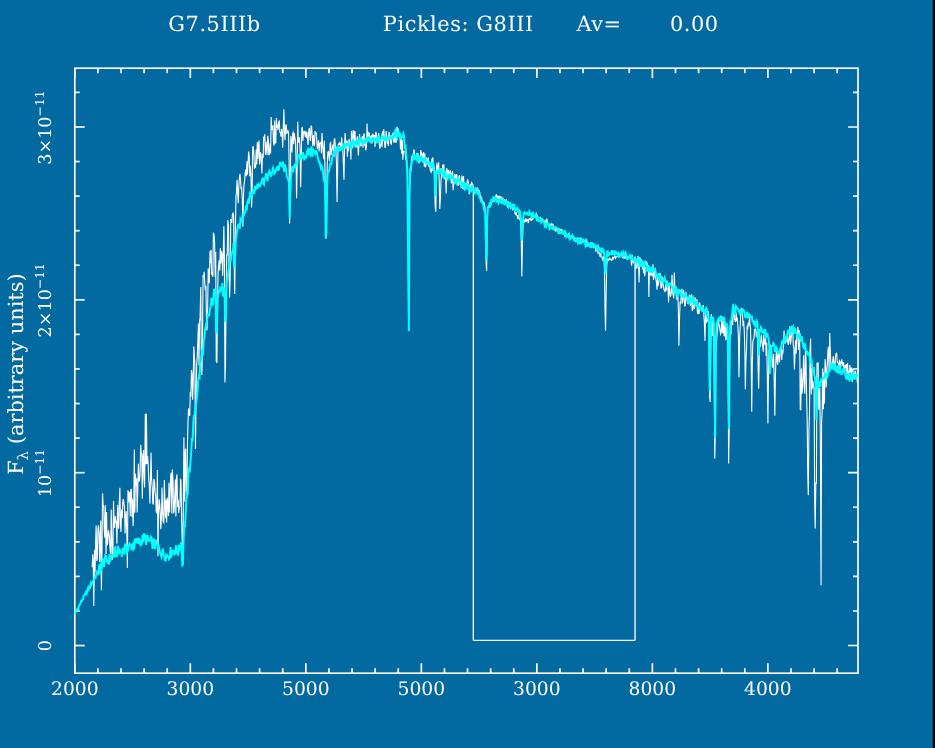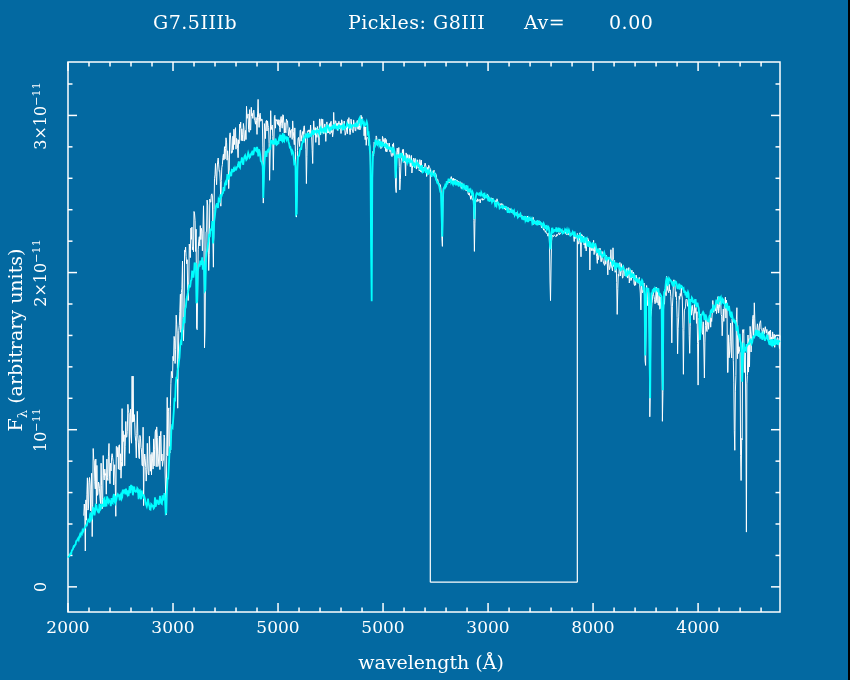--- a/index.html
+++ b/index.html
@@ -131,21 +131,20 @@
       <polyline points="68.0,557.6 68.6,556.5 69.3,556.0 69.9,554.7 70.5,553.5 71.2,553.8 71.8,550.7 72.4,549.9 73.0,548.8 73.7,546.2 74.3,546.5 74.9,545.1 75.6,544.5 76.2,541.2 76.8,540.9 77.5,539.4 78.1,538.3 78.7,539.7 79.3,536.8 80.0,534.7 80.6,535.9 81.2,533.1 81.9,533.9 82.5,530.4 83.1,531.6 83.8,530.0 84.4,528.2 85.0,527.7 85.6,526.5 86.3,524.9 86.9,525.2 87.5,522.3 88.2,520.0 88.8,521.0 89.4,521.6 90.1,514.6 90.7,512.6 91.3,519.7 91.9,518.6 92.6,512.7 93.2,508.0 93.8,508.5 94.5,515.3 95.1,511.2 95.7,504.8 96.4,505.4 97.0,509.7 97.6,510.9 98.2,509.0 98.9,513.3 99.5,503.8 100.1,509.9 100.8,508.8 101.4,505.1 102.0,504.7 102.7,505.0 103.3,506.9 103.9,499.0 104.5,498.2 105.2,506.6 105.8,499.8 106.4,506.4 107.1,496.3 107.7,501.2 108.3,502.5 109.0,500.1 109.6,501.6 110.2,501.3 110.8,506.2 111.5,498.1 112.1,502.3 112.7,503.0 113.4,496.2 114.0,494.1 114.6,501.6 115.3,503.2 115.9,498.0 116.5,499.3 117.1,495.6 117.8,494.3 118.4,495.6 119.0,495.3 119.7,500.3 120.3,496.3 120.9,494.6 121.6,498.7 122.2,497.2 122.8,489.6 123.4,492.7 124.1,491.8 124.7,489.4 125.3,494.4 126.0,488.7 126.6,492.5 127.2,494.2 127.9,490.3 128.5,496.0 129.1,492.2 129.7,486.0 130.4,493.2 131.0,484.9 131.6,488.2 132.3,487.3 132.9,495.3 133.5,489.0 134.2,486.5 134.8,490.8 135.4,491.6 136.0,491.0 136.7,491.5 137.3,488.1 137.9,489.0 138.6,499.1 139.2,490.8 139.8,490.3 140.5,497.1 141.1,499.3 141.7,490.5 142.4,495.0 143.0,494.9 143.6,497.1 144.2,496.2 144.9,498.7 145.5,502.6 146.1,504.6 146.8,506.5 147.4,503.7 148.0,498.5 148.7,504.1 149.3,505.9 149.9,509.3 150.5,509.6 151.2,504.1 151.8,504.8 152.4,506.3 153.1,506.0 153.7,508.4 154.3,507.6 155.0,497.4 155.6,506.7 156.2,504.5 156.8,500.5 157.5,500.6 158.1,502.2 158.7,504.9 159.4,501.7 160.0,495.8 160.6,500.9 161.3,503.5 161.9,504.0 162.5,495.2 163.1,499.8 163.8,498.9 164.4,493.0 165.0,499.9 165.7,513.3 166.3,512.4 166.9,491.7 167.6,477.9 168.2,479.4 168.8,466.9 169.4,454.3 170.1,446.3 170.7,449.9 171.3,430.6 172.0,426.4 172.6,427.4 173.2,419.6 173.9,409.8 174.5,397.9 175.1,401.4 175.7,384.5 176.4,376.8 177.0,379.1 177.6,370.5 178.3,367.6 178.9,361.8 179.5,357.4 180.2,345.6 180.8,341.8 181.4,342.8 182.0,330.2 182.7,329.3 183.3,322.8 183.9,317.2 184.6,323.3 185.2,308.8 185.8,307.2 186.5,299.1 187.1,296.8 187.7,293.6 188.3,290.8 189.0,286.2 189.6,286.9 190.2,286.7 190.9,280.8 191.5,279.8 192.1,271.5 192.8,271.6 193.4,277.7 194.0,272.5 194.6,262.6 195.3,265.3 195.9,262.8 196.5,303.2 197.2,301.3 197.8,271.4 198.4,267.9 199.1,263.9 199.7,266.6 200.3,260.6 200.9,263.2 201.6,264.0 202.2,257.3 202.8,269.8 203.5,260.7 204.1,267.9 204.7,291.0 205.4,289.9 206.0,258.0 206.6,252.0 207.2,250.7 207.9,245.1 208.5,241.4 209.1,233.8 209.8,237.2 210.4,229.5 211.0,229.7 211.7,230.0 212.3,221.0 212.9,243.5 213.6,237.8 214.2,221.5 214.8,216.9 215.4,210.8 216.1,205.4 216.7,204.0 217.3,203.7 218.0,208.0 218.6,199.3 219.2,200.5 219.9,201.4 220.5,194.4 221.1,197.2 221.7,195.7 222.4,193.1 223.0,193.0 223.6,187.0 224.3,191.1 224.9,183.6 225.5,182.2 226.2,185.2 226.8,180.8 227.4,174.1 228.0,177.0 228.7,179.6 229.3,176.3 229.9,173.0 230.6,174.7 231.2,176.2 231.8,169.8 232.5,170.1 233.1,172.2 233.7,168.9 234.3,170.0 235.0,167.9 235.6,169.7 236.2,169.6 236.9,167.2 237.5,166.9 238.1,164.6 238.8,161.4 239.4,166.8 240.0,167.7 240.6,162.3 241.3,161.4 241.9,157.3 242.5,161.9 243.2,164.8 243.8,159.6 244.4,156.8 245.1,155.4 245.7,157.8 246.3,160.0 246.9,159.2 247.6,155.5 248.2,152.8 248.8,154.8 249.5,157.8 250.1,157.1 250.7,154.5 251.4,153.2 252.0,155.3 252.6,150.6 253.2,155.0 253.9,152.0 254.5,147.4 255.1,149.1 255.8,150.4 256.4,151.0 257.0,146.9 257.7,149.6 258.3,156.3 258.9,149.4 259.5,150.9 260.2,154.9 260.8,161.0 261.4,161.5 262.1,163.6 262.7,166.6 263.3,198.0 264.0,174.0 264.6,161.1 265.2,154.3 265.8,151.0 266.5,156.8 267.1,151.2 267.7,150.3 268.4,152.5 269.0,149.3 269.6,148.0 270.3,148.5 270.9,140.9 271.5,141.4 272.1,141.0 272.8,144.4 273.4,140.3 274.0,142.2 274.7,144.6 275.3,138.5 275.9,140.0 276.6,144.8 277.2,144.3 277.8,141.0 278.4,144.1 279.1,138.0 279.7,136.5 280.3,141.0 281.0,134.9 281.6,140.3 282.2,141.2 282.9,133.2 283.5,140.6 284.1,141.3 284.8,136.4 285.4,137.8 286.0,137.4 286.6,139.6 287.3,137.4 287.9,137.6 288.5,141.7 289.2,144.0 289.8,147.4 290.4,147.1 291.1,150.3 291.7,152.8 292.3,150.8 292.9,152.0 293.6,156.1 294.2,163.0 294.8,161.9 295.5,167.1 296.1,214.5 296.7,213.7 297.4,169.6 298.0,156.6 298.6,156.5 299.2,155.3 299.9,150.5 300.5,147.7 301.1,149.8 301.8,144.6 302.4,142.7 303.0,140.3 303.7,142.6 304.3,136.5 304.9,137.6 305.5,137.6 306.2,134.3 306.8,134.8 307.4,136.2 308.1,132.8 308.7,137.4 309.3,135.8 310.0,134.7 310.6,135.9 311.2,136.2 311.8,132.4 312.5,133.2 313.1,129.9 313.7,135.0 314.4,131.2 315.0,131.6 315.6,131.1 316.3,132.7 316.9,130.6 317.5,132.7 318.1,130.1 318.8,133.0 319.4,134.4 320.0,128.9 320.7,127.6 321.3,130.3 321.9,131.8 322.6,128.4 323.2,131.1 323.8,128.0 324.4,132.6 325.1,126.8 325.7,131.1 326.3,131.7 327.0,125.8 327.6,126.4 328.2,126.0 328.9,128.7 329.5,131.4 330.1,129.1 330.7,126.8 331.4,130.4 332.0,127.0 332.6,126.2 333.3,125.5 333.9,129.1 334.5,125.6 335.2,124.7 335.8,127.2 336.4,129.2 337.0,125.9 337.7,128.1 338.3,128.9 338.9,124.6 339.6,127.1 340.2,127.7 340.8,126.1 341.5,126.1 342.1,125.8 342.7,130.4 343.3,124.3 344.0,124.3 344.6,129.2 345.2,127.2 345.9,127.2 346.5,126.2 347.1,123.6 347.8,125.2 348.4,124.9 349.0,127.6 349.6,127.7 350.3,124.6 350.9,125.4 351.5,127.2 352.2,125.4 352.8,125.9 353.4,125.2 354.1,125.9 354.7,124.9 355.3,126.7 356.0,122.6 356.6,126.0 357.2,125.8 357.8,125.7 358.5,121.2 359.1,119.1 359.7,117.9 360.4,123.6 361.0,125.2 361.6,121.3 362.3,119.0 362.9,122.8 363.5,124.8 364.1,122.9 364.8,125.4 365.4,125.0 366.0,123.5 366.7,121.4 367.3,123.9 367.9,133.9 368.6,133.0 369.2,138.8 369.8,150.1 370.4,155.0 371.1,251.1 371.7,301.2 372.3,178.0 373.0,153.9 373.6,153.3 374.2,147.9 374.9,146.7 375.5,139.6 376.1,143.3 376.7,141.8 377.4,144.0 378.0,142.1 378.6,141.0 379.3,145.7 379.9,144.5 380.5,141.2 381.2,146.2 381.8,145.6 382.4,141.8 383.0,145.4 383.7,144.3 384.3,145.4 384.9,146.4 385.6,144.0 386.2,144.6 386.8,147.3 387.5,146.2 388.1,149.4 388.7,146.8 389.3,149.4 390.0,146.7 390.6,150.1 391.2,148.2 391.9,148.7 392.5,153.2 393.1,148.0 393.8,149.1 394.4,151.4 395.0,156.3 395.6,178.2 396.3,166.9 396.9,154.5 397.5,157.3 398.2,156.7 398.8,156.4 399.4,153.9 400.1,158.4 400.7,152.9 401.3,155.5 401.9,153.1 402.6,157.6 403.2,160.9 403.8,160.3 404.5,155.4 405.1,157.4 405.7,160.7 406.4,161.1 407.0,162.6 407.6,157.9 408.2,160.1 408.9,160.8 409.5,163.5 410.1,158.4 410.8,161.7 411.4,161.6 412.0,161.1 412.7,165.0 413.3,165.5 413.9,162.5 414.5,164.8 415.2,166.6 415.8,165.0 416.4,161.9 417.1,163.7 417.7,163.4 418.3,165.8 419.0,165.3 419.6,168.1 420.2,169.8 420.8,165.6 421.5,170.7 422.1,165.2 422.7,172.3 423.4,171.9 424.0,168.6 424.6,168.2 425.3,168.1 425.9,173.0 426.5,169.4 427.2,170.3 427.8,174.8 428.4,171.8 429.0,170.1 429.7,171.9 430.3,173.6 430.9,173.9 431.6,176.8 432.2,172.4 432.8,173.8 433.5,174.6 434.1,175.6 434.7,173.5 435.3,175.0 436.0,179.8 436.6,180.3 437.2,182.7 437.9,182.5 438.5,184.6 439.1,185.4 439.8,189.3 440.4,192.0 441.0,192.8 441.6,215.2 442.3,236.6 442.9,198.6 443.5,188.8 444.2,187.4 444.8,189.1 445.4,183.7 446.1,187.2 446.7,181.0 447.3,184.2 447.9,182.1 448.6,178.7 449.2,181.1 449.8,181.1 450.5,179.0 451.1,182.5 451.7,181.0 452.4,183.0 453.0,184.4 453.6,181.7 454.2,182.3 454.9,184.6 455.5,179.9 456.1,184.0 456.8,183.1 457.4,185.2 458.0,181.6 458.7,186.5 459.3,183.4 459.9,182.9 460.5,184.8 461.2,186.9 461.8,183.4 462.4,187.9 463.1,186.7 463.7,183.6 464.3,188.9 465.0,188.2 465.6,188.7 466.2,185.1 466.8,190.2 467.5,185.6 468.1,191.3 468.7,191.3 469.4,189.8 470.0,190.9 470.6,189.7 471.3,192.4 471.9,194.0 472.5,192.0 473.1,193.8 473.8,203.1 474.4,218.9 475.0,202.8 475.7,198.1 476.3,194.0 476.9,193.0 477.6,193.8 478.2,194.4 478.8,194.7 479.4,193.2 480.1,193.5 480.7,196.3 481.3,192.5 482.0,194.1 482.6,195.1 483.2,196.4 483.9,193.6 484.5,193.4 485.1,197.3 485.7,196.3 486.4,197.1 487.0,195.4 487.6,196.8 488.3,201.0 488.9,196.7 489.5,201.7 490.2,199.4 490.8,198.8 491.4,199.8 492.0,202.2 492.7,200.7 493.3,199.6 493.9,200.6 494.6,201.8 495.2,205.6 495.8,204.7 496.5,206.0 497.1,202.4 497.7,202.3 498.4,203.3 499.0,203.7 499.6,208.1 500.2,207.4 500.9,207.4 501.5,206.7 502.1,204.8 502.8,209.1 503.4,206.5 504.0,206.9 504.7,206.6 505.3,207.3 505.9,206.9 506.5,207.2 507.2,210.3 507.8,212.8 508.4,210.0 509.1,211.8 509.7,212.2 510.3,211.2 511.0,211.6 511.6,210.1 512.2,211.7 512.8,210.9 513.5,212.7 514.1,211.3 514.7,215.0 515.4,213.3 516.0,213.9 516.6,214.9 517.3,213.3 517.9,217.4 518.5,216.7 519.1,216.2 519.8,214.5 520.4,213.7 521.0,216.4 521.7,217.5 522.3,219.6 522.9,216.2 523.6,220.1 524.2,218.1 524.8,216.0 525.4,220.4 526.1,218.6 526.7,221.6 527.3,217.5 528.0,222.1 528.6,218.3 529.2,219.6 529.9,218.2 530.5,220.2 531.1,220.2 531.7,218.9 532.4,223.9 533.0,223.1 533.6,219.6 534.3,223.1 534.9,223.0 535.5,222.3 536.2,224.4 536.8,224.6 537.4,220.2 538.0,224.9 538.7,222.5 539.3,223.2 539.9,221.2 540.6,224.9 541.2,223.0 541.8,223.3 542.5,226.6 543.1,225.6 543.7,223.5 544.3,224.9 545.0,228.7 545.6,226.2 546.2,226.0 546.9,229.7 547.5,228.4 548.1,226.6 548.8,227.6 549.4,232.5 550.0,246.3 550.6,249.2 551.3,235.2 551.9,228.6 552.5,228.5 553.2,232.1 553.8,231.5 554.4,230.0 555.1,229.8 555.7,231.5 556.3,227.5 556.9,231.3 557.6,231.0 558.2,229.2 558.8,230.5 559.5,227.9 560.1,230.5 560.7,230.0 561.4,231.4 562.0,230.3 562.6,233.2 563.2,232.5 563.9,232.9 564.5,232.0 565.1,229.4 565.8,230.3 566.4,231.8 567.0,229.7 567.7,232.6 568.3,231.7 568.9,229.9 569.6,232.0 570.2,235.5 570.8,235.4 571.4,234.8 572.1,233.5 572.7,231.9 573.3,233.3 574.0,236.6 574.6,231.5 575.2,235.7 575.9,236.6 576.5,236.4 577.1,236.9 577.7,234.8 578.4,238.6 579.0,237.0 579.6,235.4 580.3,234.4 580.9,239.4 581.5,242.5 582.2,236.1 582.8,242.4 583.4,240.0 584.0,238.7 584.7,243.2 585.3,237.6 585.9,239.2 586.6,238.3 587.2,244.8 587.8,244.1 588.5,246.9 589.1,241.2 589.7,243.0 590.3,247.5 591.0,244.3 591.6,245.8 592.2,248.0 592.9,242.4 593.5,246.6 594.1,245.5 594.8,244.5 595.4,244.1 596.0,246.5 596.6,250.8 597.3,252.3 597.9,252.0 598.5,248.4 599.2,255.2 599.8,252.5 600.4,250.2 601.1,254.8 601.7,254.9 602.3,256.9 602.9,256.4 603.6,253.8 604.2,252.3 604.8,254.5 605.5,258.5 606.1,259.7 606.7,257.5 607.4,259.3 608.0,258.9 608.6,257.8 609.2,257.7 609.9,259.2 610.5,260.3 611.1,261.1 611.8,261.6 612.4,264.8 613.0,263.5 613.7,261.4 614.3,262.8 614.9,268.2 615.5,269.0 616.2,262.6 616.8,266.9 617.4,266.0 618.1,263.8 618.7,264.2 619.3,269.4 620.0,266.6 620.6,270.3 621.2,269.9 621.8,268.6 622.5,267.3 623.1,266.5 623.7,269.6 624.4,270.0 625.0,270.1 625.6,275.0 626.3,275.8 626.9,274.6 627.5,269.5 628.1,274.1 628.8,273.1 629.4,272.0 630.0,270.9 630.7,277.6 631.3,275.8 631.9,274.3 632.6,277.0 633.2,273.6 633.8,279.2 634.4,276.3 635.1,278.4 635.7,281.4 636.3,279.3 637.0,278.8 637.6,282.7 638.2,279.5 638.9,283.0 639.5,281.1 640.1,283.0 640.8,286.0 641.4,281.8 642.0,280.0 642.6,281.2 643.3,288.3 643.9,287.8 644.5,294.2 645.2,355.4 645.8,330.2 646.4,287.4 647.1,292.1 647.7,289.4 648.3,288.0 648.9,294.2 649.6,360.5 650.2,398.3 650.8,309.6 651.5,292.5 652.1,294.4 652.7,290.2 653.4,290.2 654.0,288.0 654.6,292.3 655.2,288.2 655.9,289.1 656.5,289.6 657.1,289.1 657.8,292.0 658.4,288.3 659.0,294.5 659.7,295.2 660.3,294.2 660.9,295.3 661.5,296.8 662.2,359.0 662.8,390.2 663.4,309.1 664.1,291.9 664.7,291.8 665.3,288.4 666.0,281.1 666.6,278.1 667.2,278.9 667.8,284.6 668.5,284.0 669.1,278.4 669.7,279.3 670.4,280.0 671.0,281.0 671.6,282.4 672.3,284.3 672.9,282.2 673.5,282.2 674.1,286.7 674.8,283.1 675.4,281.4 676.0,281.8 676.7,283.9 677.3,288.0 677.9,288.4 678.6,287.0 679.2,283.6 679.8,288.4 680.4,288.0 681.1,285.7 681.7,286.2 682.3,287.2 683.0,289.0 683.6,288.3 684.2,293.0 684.9,290.5 685.5,295.5 686.1,291.8 686.7,297.7 687.4,294.3 688.0,291.9 688.6,293.7 689.3,311.8 689.9,323.2 690.5,299.0 691.2,301.9 691.8,297.6 692.4,298.6 693.0,302.3 693.7,302.2 694.3,301.1 694.9,304.1 695.6,299.1 696.2,306.7 696.8,304.7 697.5,302.6 698.1,306.3 698.7,308.2 699.3,314.4 700.0,340.0 700.6,330.3 701.2,316.1 701.9,314.7 702.5,313.1 703.1,311.9 703.8,313.2 704.4,319.3 705.0,319.3 705.6,314.4 706.3,316.9 706.9,319.3 707.5,320.7 708.2,321.3 708.8,321.4 709.4,315.5 710.1,317.4 710.7,311.1 711.3,310.1 712.0,311.9 712.6,312.0 713.2,305.6 713.8,306.0 714.5,308.6 715.1,306.8 715.7,304.3 716.4,299.7 717.0,302.8 717.6,303.0 718.3,303.4 718.9,296.3 719.5,299.9 720.1,298.5 720.8,297.2 721.4,303.4 722.0,302.6 722.7,299.0 723.3,299.9 723.9,303.3 724.6,303.6 725.2,305.7 725.8,308.2 726.4,305.2 727.1,302.9 727.7,310.4 728.3,308.5 729.0,305.8 729.6,311.0 730.2,315.2 730.9,316.4 731.5,311.7 732.1,315.0 732.7,318.1 733.4,320.9 734.0,320.2 734.6,322.2 735.3,321.4 735.9,323.2 736.5,329.7 737.2,329.0 737.8,327.9 738.4,334.6 739.0,336.7 739.7,333.8 740.3,341.1 740.9,343.0 741.6,354.3 742.2,381.8 742.8,358.6 743.5,342.9 744.1,348.6 744.7,350.4 745.3,348.7 746.0,350.1 746.6,344.0 747.2,345.6 747.9,344.5 748.5,343.6 749.1,343.8 749.8,340.9 750.4,338.7 751.0,341.7 751.6,343.7 752.3,342.0 752.9,337.3 753.5,336.5 754.2,337.3 754.8,335.7 755.4,333.2 756.1,329.8 756.7,335.7 757.3,333.5 757.9,330.4 758.6,337.0 759.2,330.8 759.8,336.3 760.5,338.6 761.1,333.9 761.7,333.2 762.4,339.9 763.0,336.2 763.6,334.2 764.2,336.8 764.9,340.8 765.5,339.0 766.1,338.4 766.8,335.5 767.4,335.6 768.0,339.6 768.7,341.6 769.3,344.1 769.9,344.4 770.5,339.5 771.2,344.3 771.8,345.2 772.4,339.1 773.1,345.2 773.7,345.0 774.3,340.7 775.0,339.4 775.6,345.0 776.2,340.4 776.8,340.5 777.5,342.5 778.1,344.9 778.7,340.9 779.4,341.2 780.0,341.8" fill="none" stroke="#00ffff" stroke-width="1.8"></polyline>
     </svg>
 
   <span class="tlabel" style="left:153px">G7.5IIIb</span>
   <span class="tlabel" style="left:348px">Pickles: G8III</span>
   <span class="tlabel" style="left:524px">Av=</span>
   <span class="tlabel" style="left:609px">0.00</span>
 
   <div class="ylab"><span>F</span><span class="sub">λ</span><span> (arbitrary units)</span></div>
 
-  <div class="xlab">wavelength (Å)</div>
 
   <div class="xtick" style="left:68px">2000</div>
   <div class="xtick" style="left:173px">3000</div>
   <div class="xtick" style="left:278px">5000</div>
   <div class="xtick" style="left:383px">5000</div>
   <div class="xtick" style="left:488px">3000</div>
   <div class="xtick" style="left:593px">8000</div>
   <div class="xtick" style="left:698px">4000</div>
 
   <div class="ytick" style="top:587px"><span>0</span><sup></sup></div>

